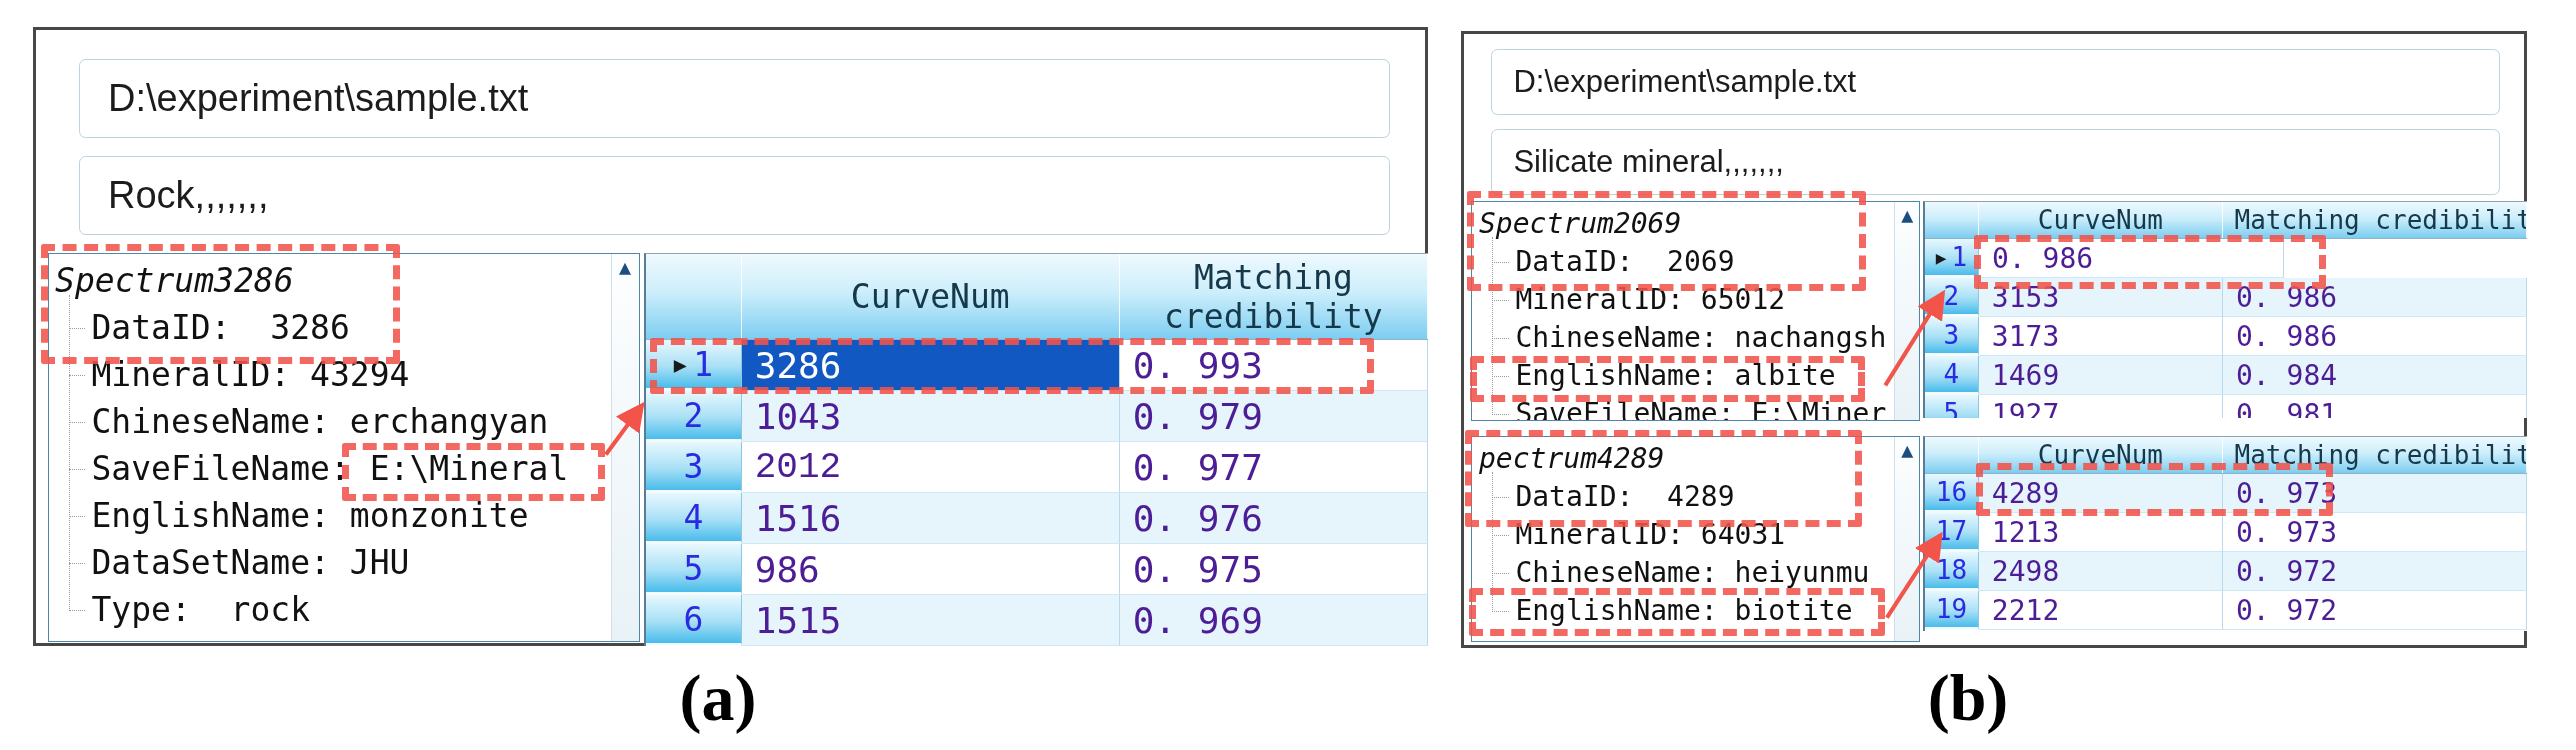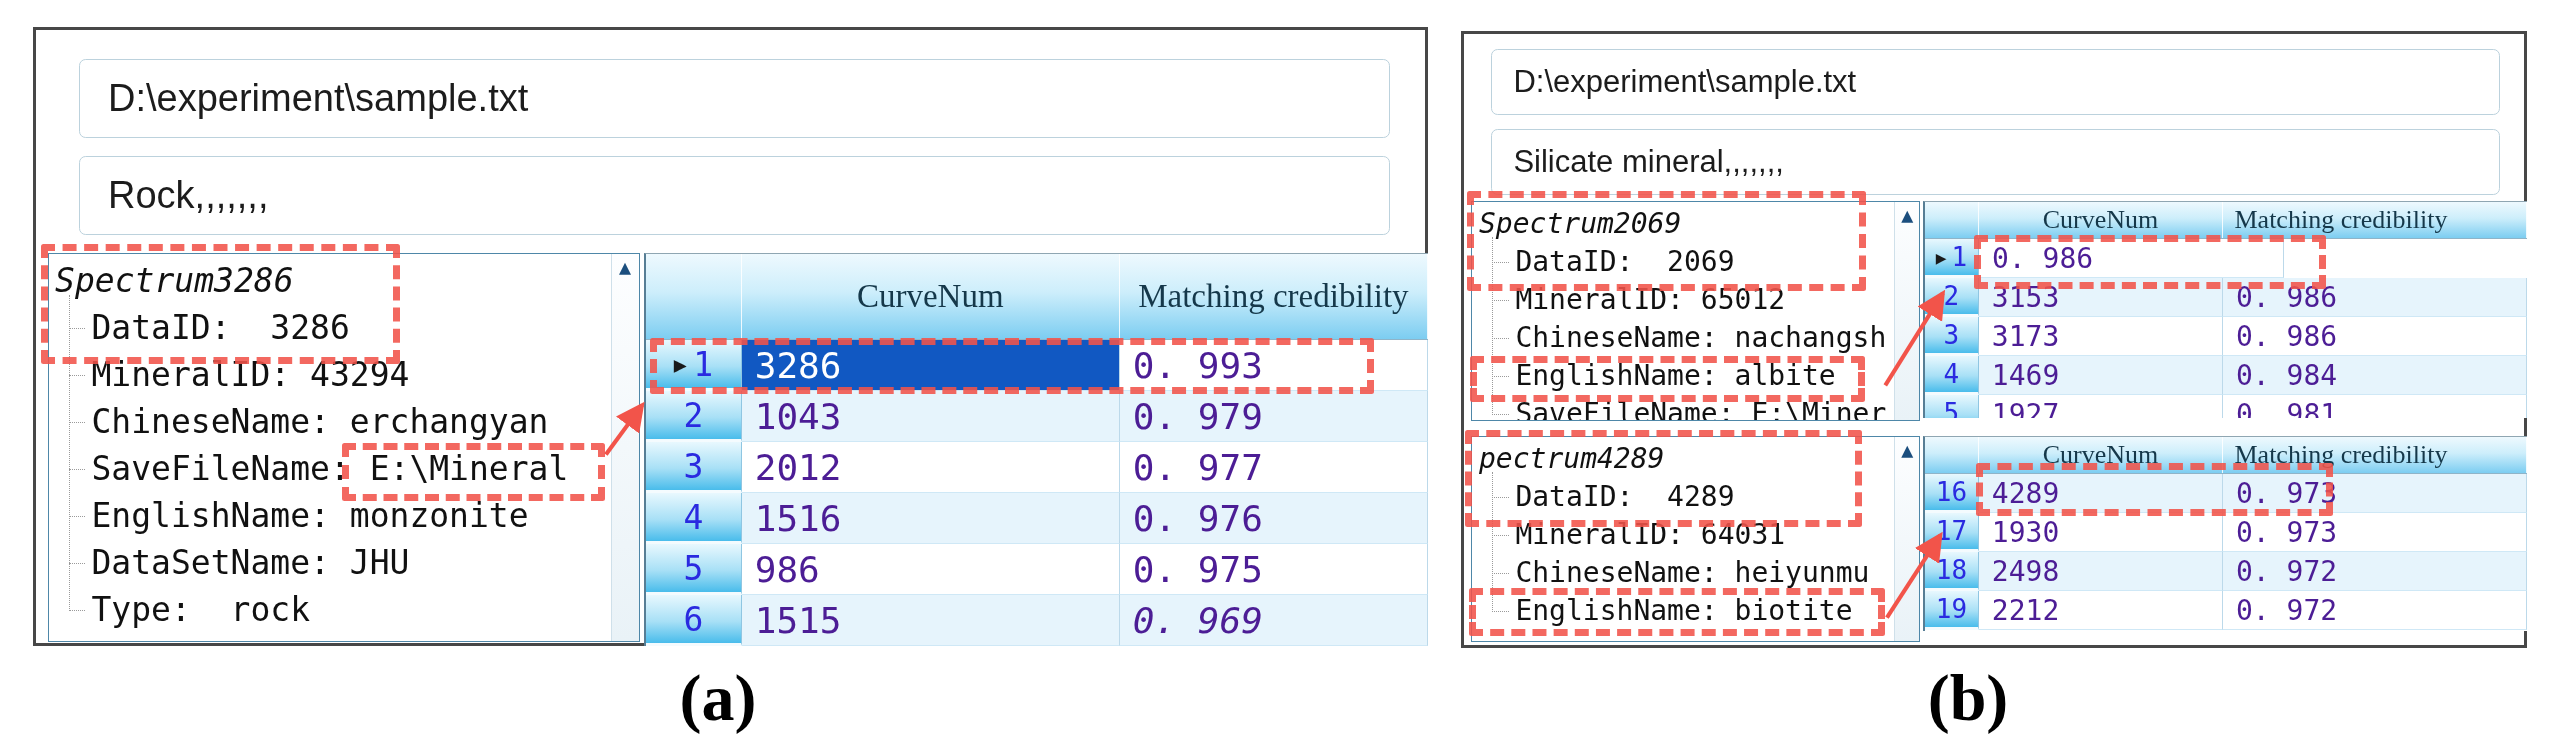--- a/index.html
+++ b/index.html
@@ -28,22 +28,22 @@
   .scroll { position:absolute; top:0; right:0; bottom:0; width:28px;
             background:linear-gradient(180deg,#fdfeff,#e9f2f7); border-left:1.6px solid #cfe0ea; }
   .scroll .up { display:block; text-align:center; color:#1b4e7e; font-size:20px; padding-top:3.3px;
                 line-height:21.4px; cursor:default; }
   .tree.tb .scroll { width:25px; }
 
   .table { position:absolute; overflow:hidden; background:#fff; border-top:1.6px solid #8fa6b2;
            border-left:2.5px solid #577e95; font-family:"DejaVu Sans Mono", monospace; }
   .thead { display:flex; background:linear-gradient(180deg,#eef9fe 0%,#cdeefb 45%,#7ccdf1 100%);
            border-bottom:1.6px solid #8fb4c8; color:#15384a; }
-  .thead .hc { display:flex; align-items:center; justify-content:center; 
-               border-right:1.6px solid rgba(255,255,255,0.85); overflow:hidden; white-space:pre-line;font-family:Liberation Serif, serif; }
+  .thead .hc { display:flex; align-items:center; justify-content:center; text-align:center;
+               border-right:1.6px solid rgba(255,255,255,0.85); overflow:hidden; white-space:pre-line; }
   .table.big .thead { height:86px; }
   .table.big .thead .hc { font-size:33px; line-height:39px; }
   .table.small .thead { height:37px; }
   .table.small .thead .hc { font-size:26px; white-space:nowrap; justify-content:flex-start; padding-left:11.5px; }
   .table.small .thead .hc.hnum { padding-left:0; }
 
   .trow { display:flex; }
   .table.big .trow { height:51px; font-size:36px; }
   .table.small .trow { height:39px; font-size:28px; }
   .trow .cell { display:flex; align-items:center; overflow:hidden; }
@@ -113,21 +113,21 @@
       <div class="cell numc" style="width:96px;">
           <span>2</span>
         </div>
       <div class="cell datac" style="width:379px;">1043</div>
       <div class="cell datac" style="width:309px;">0. 979</div>
     </div>
     <div class="trow">
       <div class="cell numc" style="width:96px;">
           <span>3</span>
         </div>
-      <div class="cell datac" style="width:379px;">2012</div>
+      <div class="cell datac" style="width:379px;font-family:Liberation Mono, monospace;">2012</div>
       <div class="cell datac" style="width:309px;">0. 977</div>
     </div>
     <div class="trow alt">
       <div class="cell numc" style="width:96px;">
           <span>4</span>
         </div>
       <div class="cell datac" style="width:379px;">1516</div>
       <div class="cell datac" style="width:309px;">0. 976</div>
     </div>
     <div class="trow">
@@ -135,21 +135,21 @@
           <span>5</span>
         </div>
       <div class="cell datac" style="width:379px;">986</div>
       <div class="cell datac" style="width:309px;">0. 975</div>
     </div>
     <div class="trow alt">
       <div class="cell numc" style="width:96px;">
           <span>6</span>
         </div>
       <div class="cell datac" style="width:379px;">1515</div>
-      <div class="cell datac" style="width:309px;font-style:italic;">0. 969</div>
+      <div class="cell datac" style="width:309px;">0. 969</div>
     </div>
   </div>
 </div>
 
 <div class="panel" style="left:1461px;top:31px;width:1066px;height:617px;">
 
   <div class="inputbox b" style="left:27px;top:15px;width:1009px;height:66px;">
     <span>D:\experiment\sample.txt</span>
   </div>
 
@@ -239,21 +239,21 @@
       <div class="cell numc" style="width:54px;">
           <span>16</span>
         </div>
       <div class="cell datac" style="width:245px;">4289</div>
       <div class="cell datac" style="width:305px;">0. 973</div>
     </div>
     <div class="trow">
       <div class="cell numc" style="width:54px;">
           <span>17</span>
         </div>
-      <div class="cell datac" style="width:245px;">1930</div>
+      <div class="cell datac" style="width:245px;">1213</div>
       <div class="cell datac" style="width:305px;">0. 973</div>
     </div>
     <div class="trow alt">
       <div class="cell numc" style="width:54px;">
           <span>18</span>
         </div>
       <div class="cell datac" style="width:245px;">2498</div>
       <div class="cell datac" style="width:305px;">0. 972</div>
     </div>
     <div class="trow">

